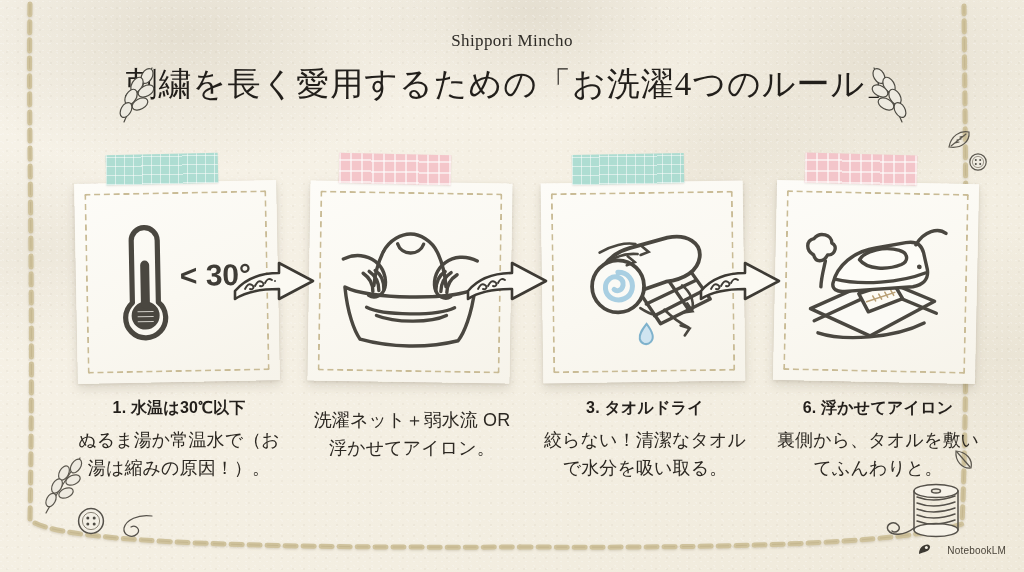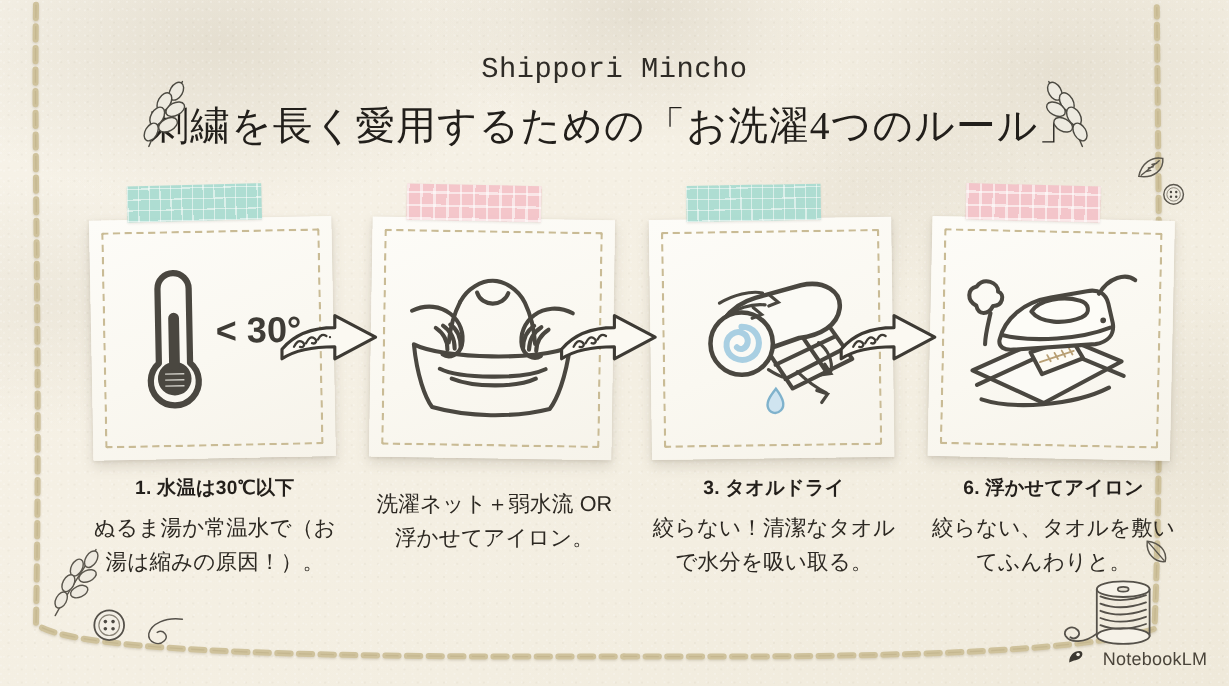--- a/index.html
+++ b/index.html
@@ -27,23 +27,23 @@
       radial-gradient(circle at 12% 22%, rgba(255,255,255,.55) 0 1px, transparent 1px),
       radial-gradient(circle at 63% 71%, rgba(160,150,130,.18) 0 1px, transparent 1px),
       radial-gradient(circle at 37% 84%, rgba(255,255,255,.45) 0 1px, transparent 1px);
     background-size:7px 7px, 11px 11px, 9px 9px;
   }
   .abs { position:absolute; }
 
   
   #header { position:absolute; top:0; left:0; width:1024px; text-align:center; z-index:6; }
   #brand-label {
-    font-family:Liberation Mono, monospace;
-    font-size:24px; color:#2e2b26; letter-spacing:.4px;
-    margin-top:45px;
+    font-family:Liberation Serif, serif;
+    font-size:17px; color:#2e2b26; letter-spacing:.4px;
+    margin-top:31px;
   }
   #main-title {
     font-family:"Liberation Serif", serif;
     font-size:33px; color:#221f1b; letter-spacing:1px;
     margin-top:11px; font-weight:400;
   }
 
   
   #cards { position:absolute; top:168px; left:0; width:1024px; height:230px; z-index:4; }
 
@@ -93,21 +93,21 @@
     margin-top:9px; font-size:18px; color:#2c2822;
     line-height:1.55; padding:0 14px; letter-spacing:.1px;
   }
 
   
   #page-frame { position:absolute; inset:0; z-index:2; pointer-events:none; }
 
   #watermark {
     position:absolute; right:18px; bottom:14px; z-index:9;
     display:flex; align-items:center; gap:16px;
-    font-size:15px; color:#4a443a; letter-spacing:.2px;
+    font-size:10px; color:#4a443a; letter-spacing:.2px;
   }
 </style>
 </head>
 <body>
 
 <div id="stage">
 
   <div id="page-frame">
     <svg width="1024" height="572" viewBox="0 0 1024 572">
       <defs>
@@ -364,21 +364,21 @@
     </div>
     <div class="caption-slot" style="left:295px;">
       <div class="caption-body">洗濯ネット＋弱水流 OR 浮かせてアイロン。</div>
     </div>
     <div class="caption-slot" style="left:528px;">
       <div class="caption-title">3. タオルドライ</div>
       <div class="caption-body">絞らない！清潔なタオルで水分を吸い取る。</div>
     </div>
     <div class="caption-slot" style="left:761px;">
       <div class="caption-title">6. 浮かせてアイロン</div>
-      <div class="caption-body">絞らない、タオルを敷いてふんわりと。</div>
+      <div class="caption-body">裏側から、タオルを敷いてふんわりと。</div>
     </div>
   </div>
 
   <div class="abs" style="left:946px; top:128px; z-index:7;">
     <svg width="26" height="24" viewBox="0 0 26 24">
       <g fill="none" stroke="#5a564d" stroke-width="1.2" stroke-linecap="round">
         <path d="M3 19 C 5 8, 14 2, 23 4 C 24 13, 16 21, 3 19 Z"></path>
         <path d="M5 18 L 20 6 M11 12 l 4 -1 M14 9 l 4 -1 M9 15 l 4 -1"></path>
       </g>
     </svg>

